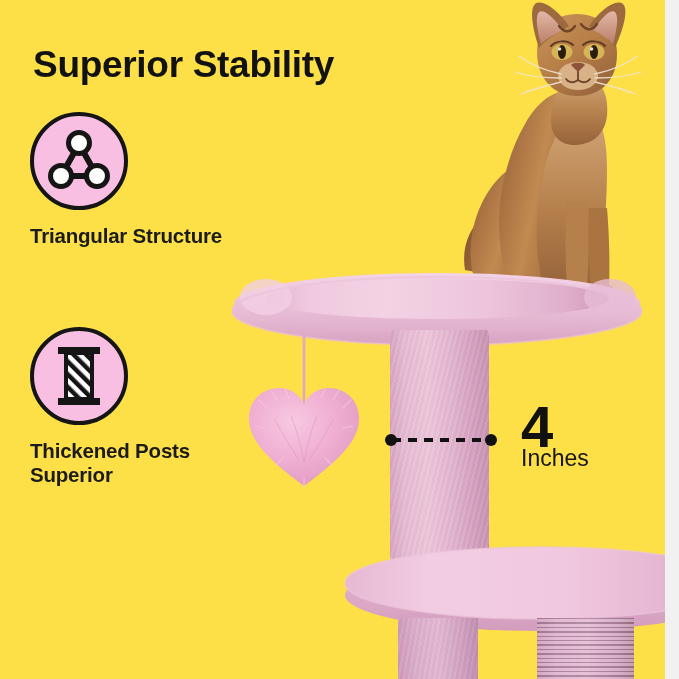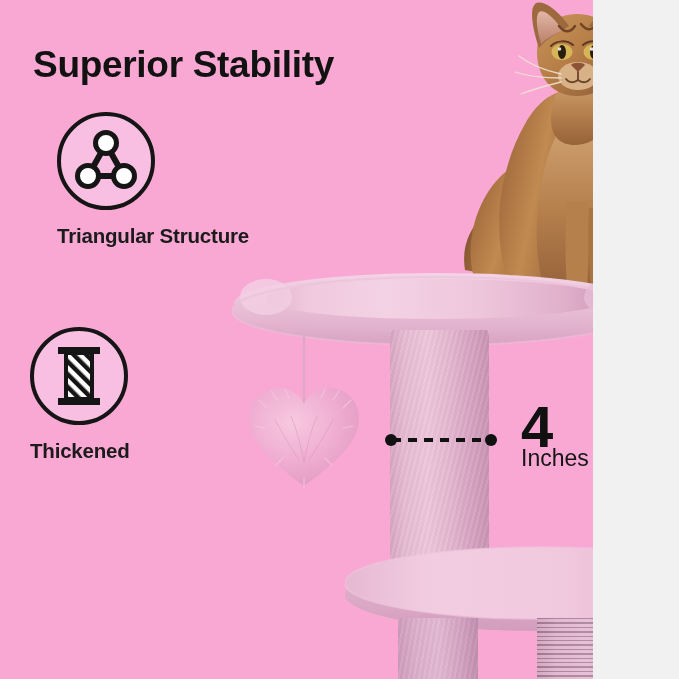--- a/index.html
+++ b/index.html
@@ -8,23 +8,23 @@
   }
   body {
     width: 679px;
     height: 679px;
     background: #f1f1f1;
     font-family: "Liberation Sans", sans-serif;
     overflow: hidden;
   }
   #stage {
     position: relative;
-    width: 593px;
+    width: 665px;
     height: 679px;
-    background: #f9a8d4;
+    background: #fde047;
     overflow: hidden;
   }
 
   
   #page-title {
     position: absolute;
     left: 33px;
     top: 44px;
     font-size: 37px;
     font-weight: bold;
@@ -32,21 +32,21 @@
     letter-spacing: -0.3px;
     white-space: nowrap;
   }
 
   
   .feature {
     position: absolute;
     left: 30px;
     width: 250px;
   }
-  #feature-triangular { top: 112px; margin-left: 27px; }
+  #feature-triangular { top: 112px; }
   #feature-posts     { top: 327px; }
 
   .badge {
     width: 98px;
     height: 98px;
     border-radius: 50%;
     background: #f8bfe2;
     border: 4px solid #151515;
     box-sizing: border-box;
     position: relative;
@@ -408,21 +408,22 @@
             <rect width="9" height="9" fill="#ffffff"></rect>
             <rect width="4.5" height="9" fill="#151515"></rect>
           </pattern>
         </defs>
         <rect x="32" y="22" width="26" height="46" fill="url(#hatch)" stroke="#151515" stroke-width="4"></rect>
         <rect x="24" y="16" width="42" height="7" fill="#151515"></rect>
         <rect x="24" y="67" width="42" height="7" fill="#151515"></rect>
       </svg>
     </div>
     <div class="feature-label">
-      <div>Thickened</div>
+      <div>Thickened Posts</div>
+      <div>Superior</div>
     </div>
   </div>
 
   <svg id="dimension-line" viewBox="0 0 112 14">
     <line x1="7" y1="7" x2="105" y2="7" stroke="#111111" stroke-width="4" stroke-dasharray="9 7"></line>
     <circle cx="6" cy="7" r="6" fill="#111111"></circle>
     <circle cx="106" cy="7" r="6" fill="#111111"></circle>
   </svg>
   <div id="dimension-value">4</div>
   <div id="dimension-unit">Inches</div>

